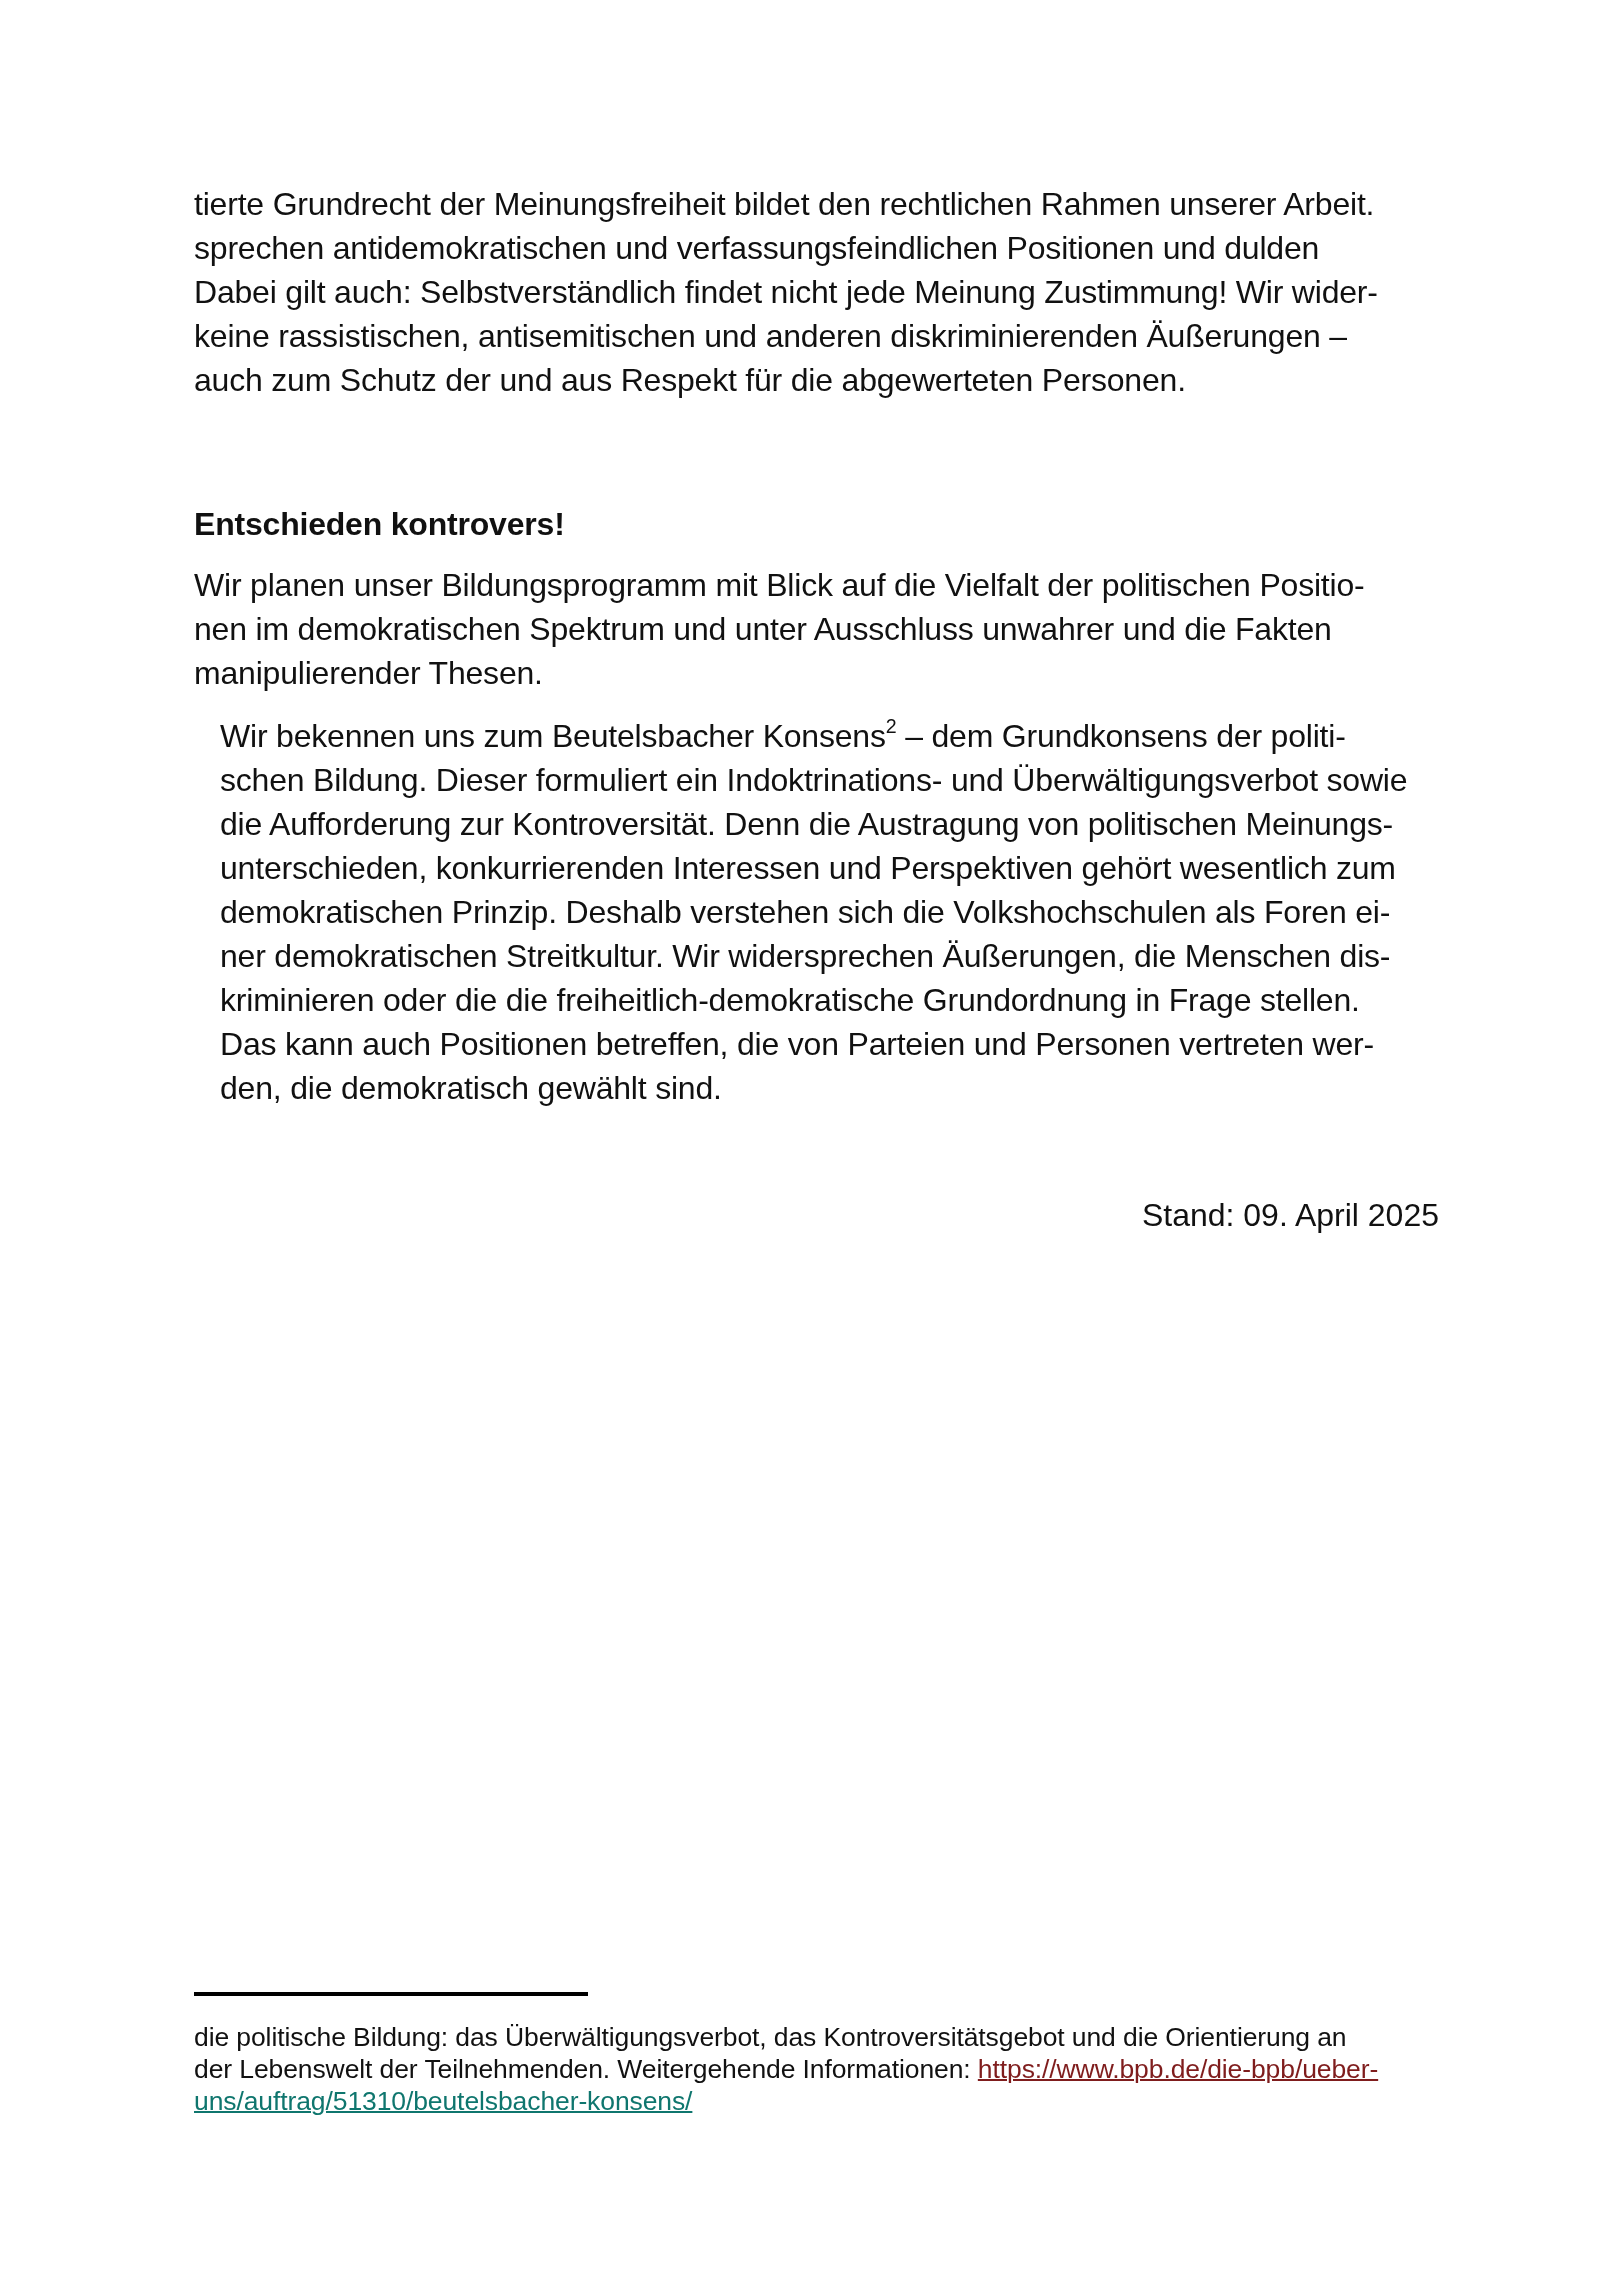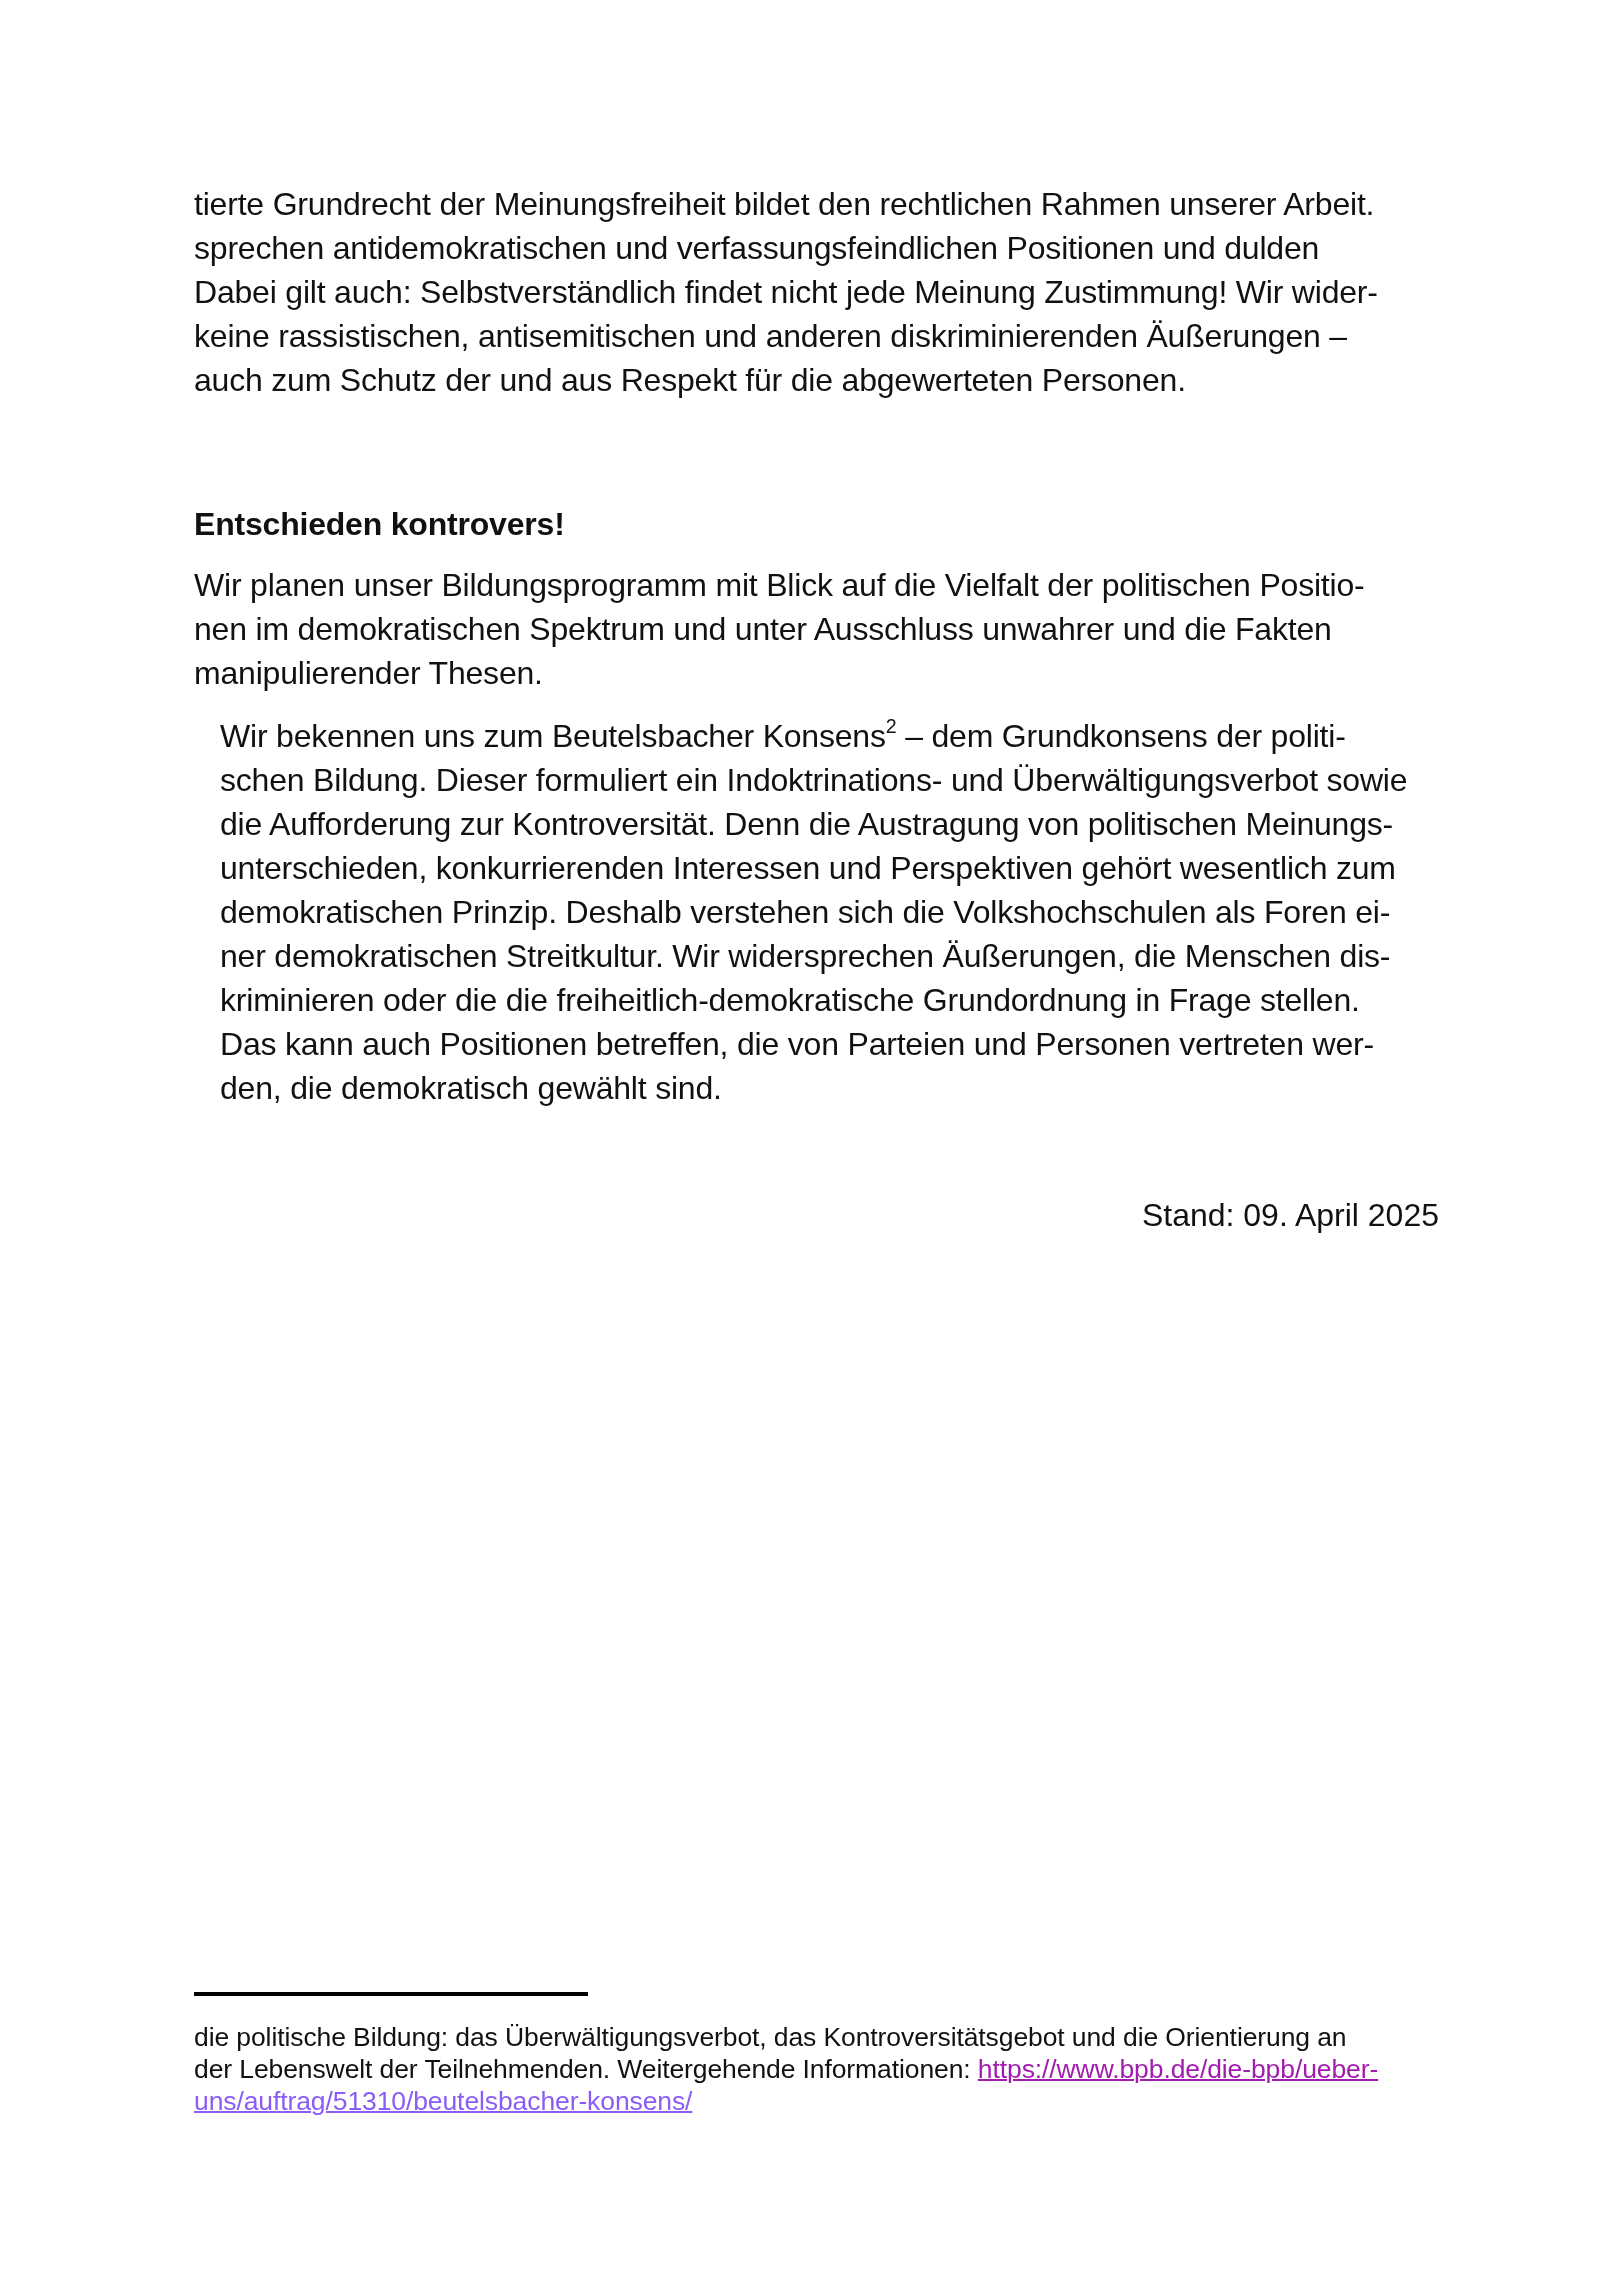--- a/index.html
+++ b/index.html
@@ -67,18 +67,18 @@
     <span class="line">Das kann auch Positionen betreffen, die von Parteien und Personen vertreten wer-</span>
     <span class="line">den, die demokratisch gewählt sind.</span>
   </p>
 
   <p id="date">Stand: 09. April 2025</p>
 
   <div id="fn-rule"></div>
 
   <p id="footnote">
     <span class="line">die politische Bildung: das Überwältigungsverbot, das Kontroversitätsgebot und die Orientierung an</span>
-    <span class="line"><span>der Lebenswelt der Teilnehmenden. Weitergehende Informationen: </span><a class="fn-link" style="color: #a21caf;">https://www.bpb.de/die-bpb/ueber-</a></span>
-    <span class="line"><a class="fn-link" style="color: #8b5cf6;">uns/auftrag/51310/beutelsbacher-konsens/</a></span>
+    <span class="line"><span>der Lebenswelt der Teilnehmenden. Weitergehende Informationen: </span><a class="fn-link" style="color: #7f1d1d;">https://www.bpb.de/die-bpb/ueber-</a></span>
+    <span class="line"><a class="fn-link" style="color: #0f766e;">uns/auftrag/51310/beutelsbacher-konsens/</a></span>
   </p>
 
 </div>
 
 
 </body></html>

